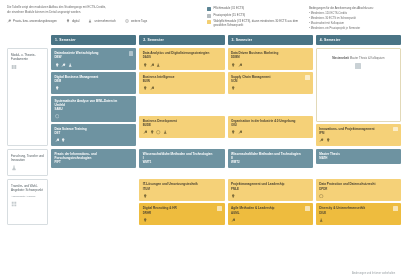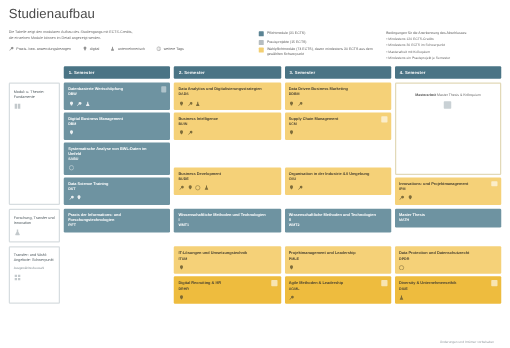--- a/index.html
+++ b/index.html
@@ -89,21 +89,20 @@
   .footnote {
     position: absolute; right: 8px; bottom: 3px;
     font-size: 2.6px; line-height: 3.4px; color: #9aa1a5; text-align: left; width: 48px;
   }
 </style>
 </head>
 <body>
 
 <div class="page">
 
-  <div class="title">Studienaufbau</div>
 
   <div class="head-row">
     <div class="head-left">
       <div class="intro">
         <span>Die Tabelle zeigt den modularen Aufbau des Studiengangs mit ECTS-Credits,</span>
         <span>die einzelnen Module können im Detail angezeigt werden.</span>
       </div>
       <div class="filters">
         <div class="filter">
           <span class="f-ico">

